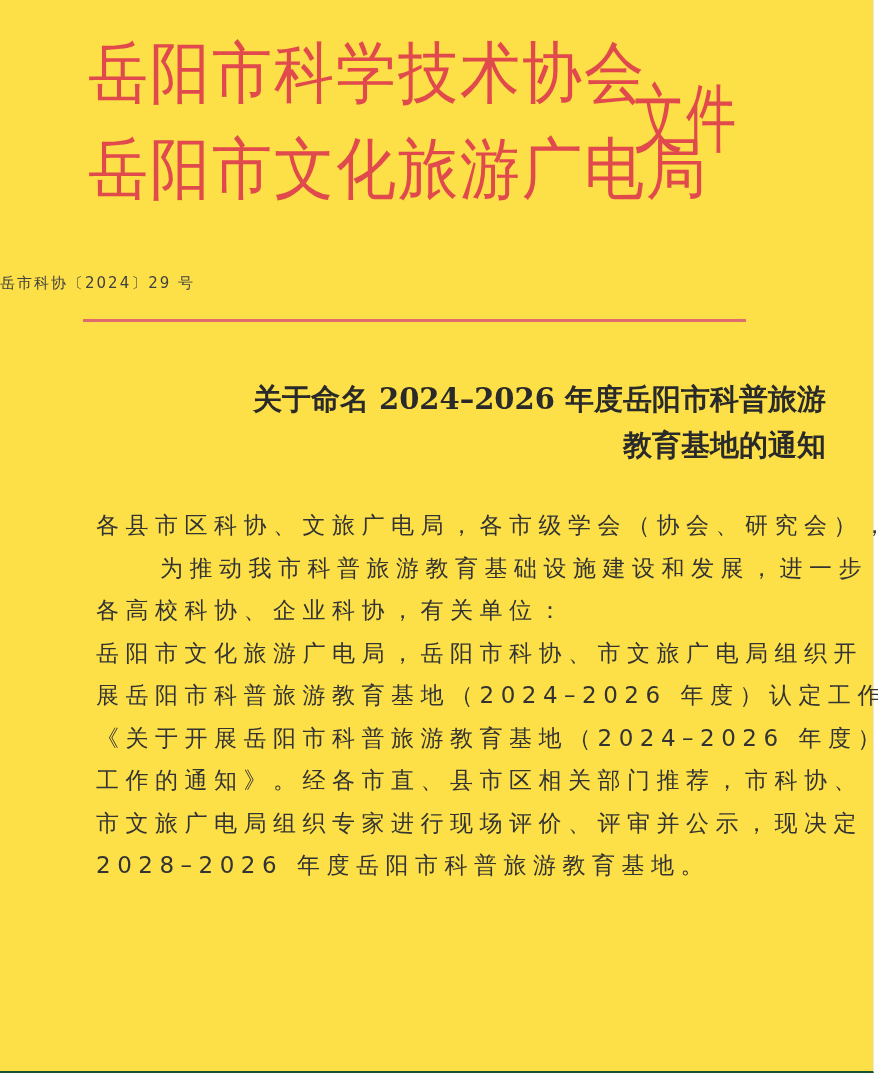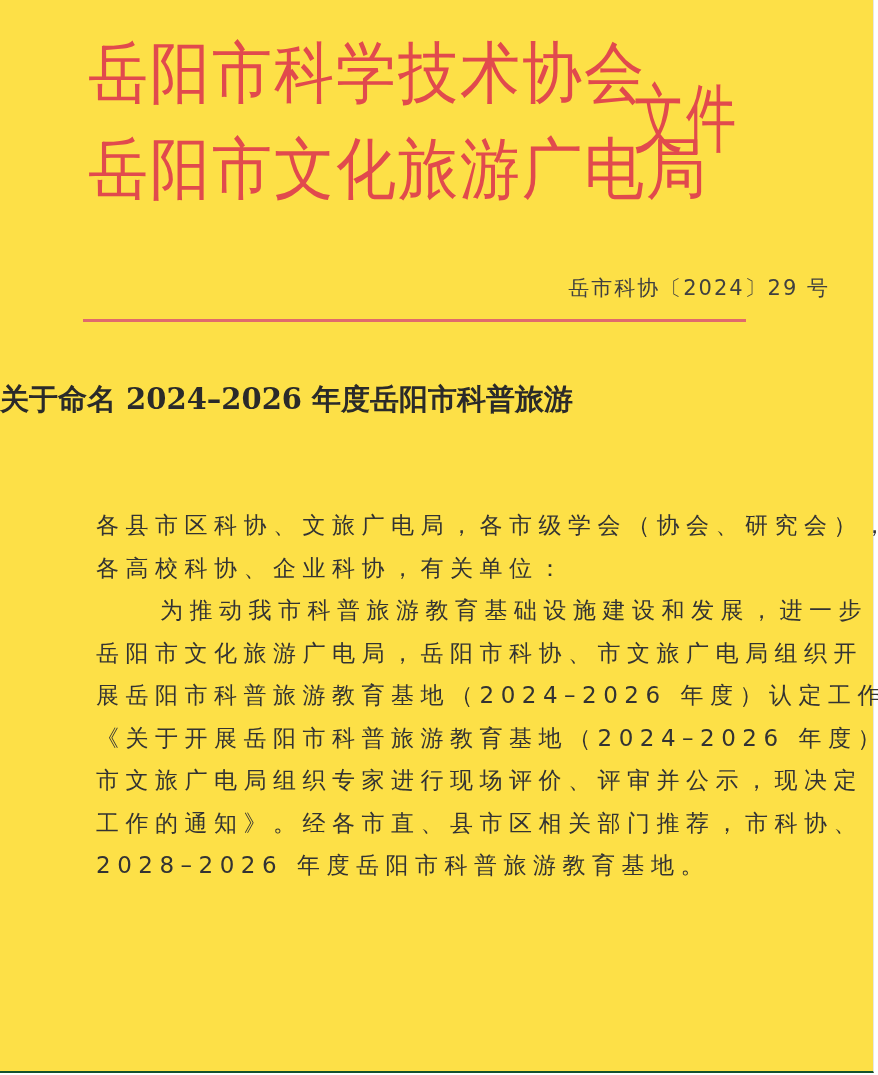--- a/index.html
+++ b/index.html
@@ -53,41 +53,41 @@
       letter-spacing: 2px;
       white-space: nowrap;
       transform: scaleY(1.5);
       transform-origin: left top;
     }
     .doc-number {
       position: absolute;
       left: 0;
       width: 830px;
       top: 274px;
-      text-align: right;
+      text-align: left;
       color: #404040;
       font-family: "DejaVu Sans", "Liberation Sans", sans-serif;
-      font-size: 21px;
+      font-size: 15px;
       letter-spacing: 2px;
       white-space: nowrap;
     }
     .red-rule {
       position: absolute;
       left: 83px;
       top: 319px;
       width: 663px;
       height: 3px;
       background: #e06a6c;
     }
     .subject {
       position: absolute;
       left: 0;
       width: 826px;
       top: 376px;
-      text-align: left;
+      text-align: right;
       color: #2a2a2a;
       font-weight: bold;
       font-size: 29px;
       line-height: 46px;
       font-family: "DejaVu Serif", "Liberation Serif", serif;
     }
     .subject .sline { display: block; white-space: nowrap; }
     .body-text {
       position: absolute;
       left: 96px;
@@ -117,27 +117,28 @@
   </div>
 
   <div class="doc-suffix">文件</div>
 
   <div class="doc-number">岳市科协〔2024〕29 号</div>
 
   <div class="red-rule"></div>
 
   <div class="subject">
     <span class="sline">关于命名 2024–2026 年度岳阳市科普旅游</span>
+    <span class="sline">教育基地的通知</span>
   </div>
 
   <div class="body-text">
     <span class="bline">各县市区科协、文旅广电局，各市级学会（协会、研究会），</span>
+    <span class="bline indent">为推动我市科普旅游教育基础设施建设和发展，进一步</span>
     <span class="bline">各高校科协、企业科协，有关单位：</span>
-    <span class="bline indent">为推动我市科普旅游教育基础设施建设和发展，进一步</span>
     <span class="bline">岳阳市文化旅游广电局，岳阳市科协、市文旅广电局组织开</span>
     <span class="bline">展岳阳市科普旅游教育基地（2024–2026 年度）认定工作。根</span>
     <span class="bline">《关于开展岳阳市科普旅游教育基地（2024–2026 年度）认定</span>
+    <span class="bline">工作的通知》。经各市直、县市区相关部门推荐，市科协、</span>
     <span class="bline">市文旅广电局组织专家进行现场评价、评审并公示，现决定</span>
-    <span class="bline">工作的通知》。经各市直、县市区相关部门推荐，市科协、</span>
     <span class="bline">2028–2026 年度岳阳市科普旅游教育基地。</span>
   </div>
 
 </div>
 
 </body></html>

